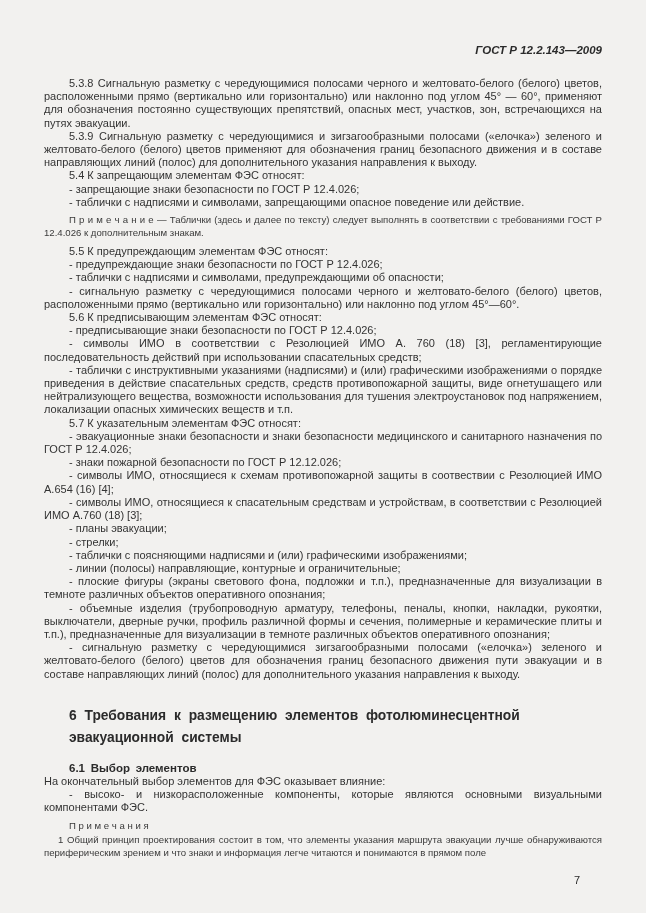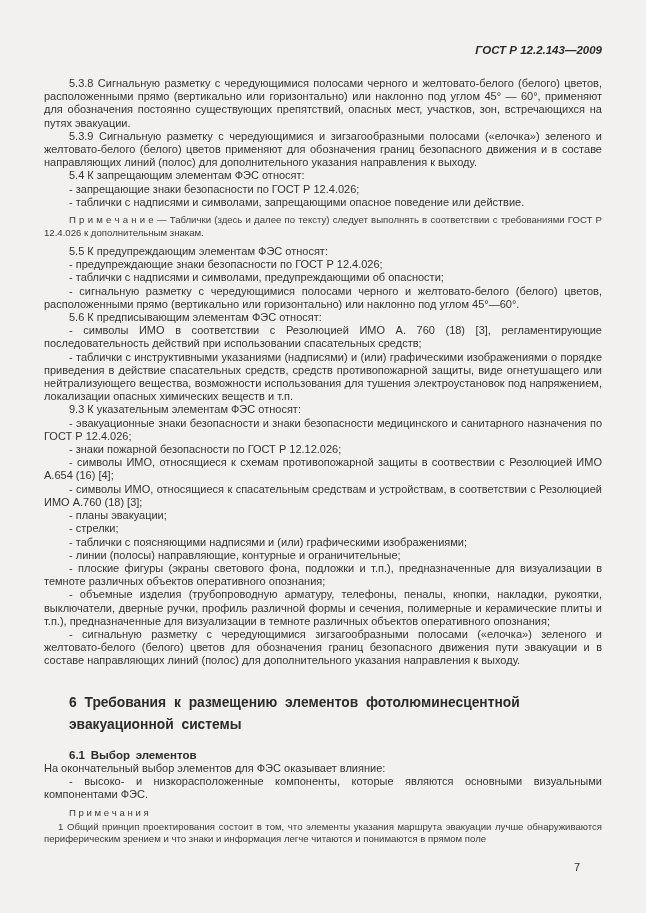--- a/index.html
+++ b/index.html
@@ -97,23 +97,24 @@
   <p class="body">5.3.9 Сигнальную разметку с чередующимися и зигзагообразными полосами («елочка») зеленого и желтовато-белого (белого) цветов применяют для обозначения границ безопасного движения и в составе направляющих линий (полос) для дополнительного указания направления к выходу.</p>
   <p class="body">5.4 К запрещающим элементам ФЭС относят:</p>
   <p class="body">- запрещающие знаки безопасности по ГОСТ Р 12.4.026;</p>
   <p class="body">- таблички с надписями и символами, запрещающими опасное поведение или действие.</p>
   <p class="note">П р и м е ч а н и е — Таблички (здесь и далее по тексту) следует выполнять в соответствии с требованиями ГОСТ Р 12.4.026 к дополнительным знакам.</p>
   <p class="body">5.5 К предупреждающим элементам ФЭС относят:</p>
   <p class="body">- предупреждающие знаки безопасности по ГОСТ Р 12.4.026;</p>
   <p class="body">- таблички с надписями и символами, предупреждающими об опасности;</p>
   <p class="body">- сигнальную разметку с чередующимися полосами черного и желтовато-белого (белого) цветов, расположенными прямо (вертикально или горизонтально) или наклонно под углом 45°—60°.</p>
   <p class="body">5.6 К предписывающим элементам ФЭС относят:</p>
+  <p class="body">- предписывающие знаки безопасности по ГОСТ Р 12.4.026;</p>
   <p class="body">- символы ИМО в соответствии с Резолюцией ИМО А. 760 (18) [3], регламентирующие последовательность действий при использовании спасательных средств;</p>
   <p class="body">- таблички с инструктивными указаниями (надписями) и (или) графическими изображениями о порядке приведения в действие спасательных средств, средств противопожарной защиты, виде огнетушащего или нейтрализующего вещества, возможности использования для тушения электроустановок под напряжением, локализации опасных химических веществ и т.п.</p>
-  <p class="body">9.3 К указательным элементам ФЭС относят:</p>
+  <p class="body">5.7 К указательным элементам ФЭС относят:</p>
   <p class="body">- эвакуационные знаки безопасности и знаки безопасности медицинского и санитарного назначения по ГОСТ Р 12.4.026;</p>
   <p class="body">- знаки пожарной безопасности по ГОСТ Р 12.12.026;</p>
   <p class="body">- символы ИМО, относящиеся к схемам противопожарной защиты в соотвествии с Резолюцией ИМО А.654 (16) [4];</p>
   <p class="body">- символы ИМО, относящиеся к спасательным средствам и устройствам, в соответствии с Резолюцией ИМО А.760 (18) [3];</p>
   <p class="body">- планы эвакуации;</p>
   <p class="body">- стрелки;</p>
   <p class="body">- таблички с поясняющими надписями и (или) графическими изображениями;</p>
   <p class="body">- линии (полосы) направляющие, контурные и ограничительные;</p>
   <p class="body">- плоские фигуры (экраны светового фона, подложки и т.п.), предназначенные для визуализации в темноте различных объектов оперативного опознания;</p>
   <p class="body">- объемные изделия (трубопроводную арматуру, телефоны, пеналы, кнопки, накладки, рукоятки, выключатели, дверные ручки, профиль различной формы и сечения, полимерные и керамические плиты и т.п.), предназначенные для визуализации в темноте различных объектов оперативного опознания;</p>

